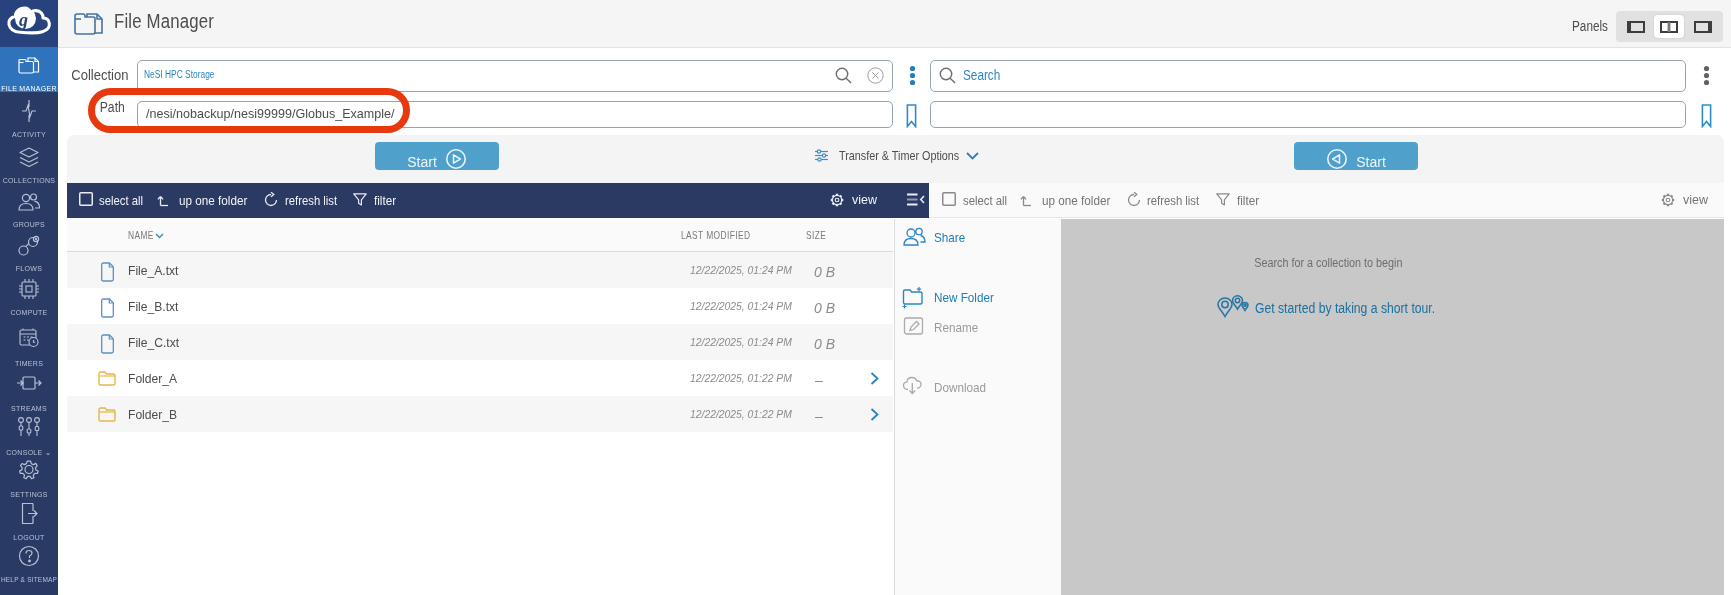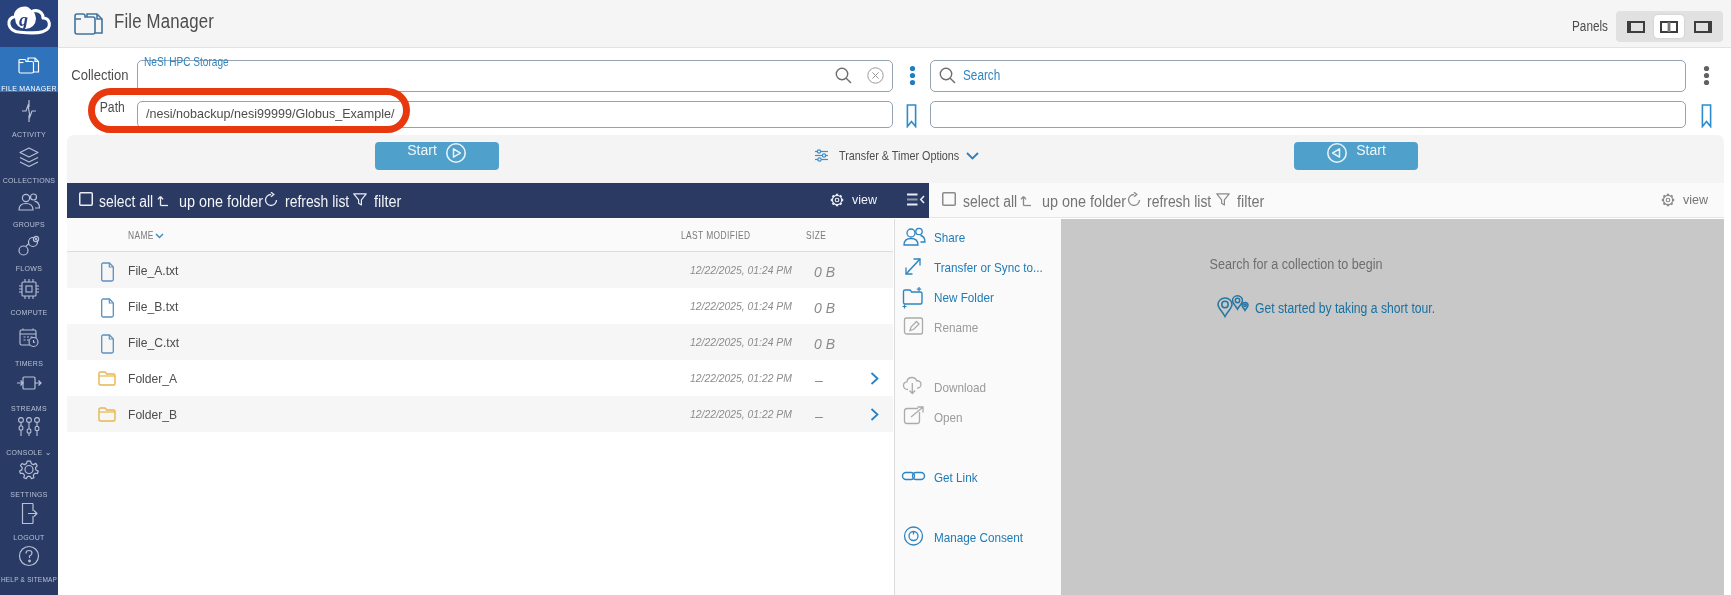--- a/index.html
+++ b/index.html
@@ -31,24 +31,24 @@
   .sbitem { position:absolute; left:0; width:58px; text-align:center; }
   .sblabel { font-size:7px; color:#b7c0d6; letter-spacing:0.3px; white-space:nowrap; }
   .sbicon { position:absolute; }
 
   
   .flabel { font-size:14px; color:#4d4d4d; }
   .inpbox { position:absolute; background:#fff; border:1px solid #95a3b4; border-radius:5px; }
 
   
   #strip { left:67px; top:135px; width:1657px; height:48px; background:#f4f4f4; border-radius:7px 7px 0 0; }
-  .startbtn { position:absolute; top:7px; width:124px; height:28px; background:#4fa0cb; border-radius:4px; color:#eef6fa; font-size:14px; display:flex; align-items:flex-start; justify-content:center; gap:8px; }
+  .startbtn { position:absolute; top:7px; width:124px; height:28px; background:#4fa0cb; border-radius:4px; color:#eef6fa; font-size:14px; display:flex; align-items:flex-end; justify-content:center; gap:8px; }
   #toolbarL { left:67px; top:183px; width:862px; height:35px; background:#2b3a63; }
   #toolbarR { left:929px; top:183px; width:795px; height:35px; background:#fafafa; border-bottom:1px solid #e6e6e6; }
-  .tbtxt { position:absolute; top:10px; font-size:16px; }
+  .tbtxt { position:absolute; top:10px; font-size:13px; }
   #toolbarL .tbtxt { color:#f2f4f8; }
   #toolbarR .tbtxt { color:#757575; }
 
   
   #thead { left:67px; top:218px; width:826px; height:34px; background:#fafafa; border-bottom:1px solid #dcdcdc; }
   .thtxt { position:absolute; top:11px; font-size:10.5px; color:#7a7a7a; letter-spacing:0.5px; }
   .frow { position:absolute; left:67px; width:826px; height:36px; }
   .frow.odd { background:#f6f6f6;text-decoration:underline; }
   .fname { position:absolute; left:61px; top:10.5px; font-size:13px; color:#4d4d4d; }
   .fdate { position:absolute; left:623px; top:11.5px; font-size:11.5px; font-style:italic; color:#8c8c8c; }
@@ -225,21 +225,21 @@
         <path d="M8 8.5 Q8 5.5 11 5.5 Q14 5.5 14 8 Q14 10 11.5 11 L11.5 13"></path>
         <circle cx="11.5" cy="16" r="0.8" fill="#b7c0d6"></circle>
       </g>
     </svg>
   <div class="sbitem" style="top:568px"><span class="sblabel" style="font-size:6.5px;letter-spacing:0.2px">HELP &amp; SITEMAP</span></div>
 
   <div class="abs" id="redoval"></div>
 
   <div class="abs flabel" style="left:67px;top:67px;width:58px;"><span class="c93 or">Collection</span></div>
   <div class="abs inpbox" style="left:137px;top:60px;width:756px;height:32px"></div>
-  <div class="abs" style="left:144px;top:55px;font-size:12px;color:#2e86c0"><span class="c84">NeSI HPC Storage</span></div>
+  <div class="abs" style="left:144px;top:69px;font-size:10px;color:#2e86c0"><span class="c84">NeSI HPC Storage</span></div>
   <div class="abs flabel" style="left:67px;top:99px;width:58px;text-align:right"><span class="c87 or">Path</span></div>
   <div class="abs inpbox" style="left:137px;top:101px;width:756px;height:27px"></div>
   <div class="abs" style="left:146px;top:106px;font-size:13.5px;color:#4d4d4d"><span class="c93">/nesi/nobackup/nesi99999/Globus_Example/</span></div>
 
   <svg class="abs" style="left:834px;top:66px" width="19" height="19" viewBox="0 0 19 19">
       <circle cx="8" cy="8" r="5.7" fill="none" stroke="#6d6d6d" stroke-width="1.4"></circle>
       <line x1="12.2" y1="12.2" x2="17" y2="17" stroke="#6d6d6d" stroke-width="1.4"></line>
     </svg>
   <svg class="abs" style="left:867px;top:67px" width="17" height="17" viewBox="0 0 17 17">
       <circle cx="8.5" cy="8.5" r="7.7" fill="none" stroke="#9a9a9a" stroke-width="1"></circle>
@@ -440,30 +440,20 @@
       <svg class="micon" width="26" height="24" viewBox="0 0 26 24">
         <g fill="none" stroke="#2e85c0" stroke-width="1.3">
           <circle cx="10" cy="8" r="4"></circle>
           <path d="M3 20 Q3 13.5 10 13.5 Q17 13.5 17 20 Z"></path>
           <circle cx="18" cy="6.5" r="3.2"></circle>
           <path d="M19.5 10.5 Q24 11.5 24 17 L19.5 17"></path>
         </g>
       </svg>
       <div class="mlabel"><span class="c90">Share</span></div>
     </div>
-    <div class="mitem mblue" style="top:33px">
-      <svg class="micon" style="left:8px" width="20" height="22" viewBox="0 0 20 22">
-        <g fill="none" stroke="#2e85c0" stroke-width="1.5">
-          <path d="M3 19 L17 4"></path>
-          <path d="M3 12.5 L3 19 L9.5 19" stroke-width="1.3"></path>
-          <path d="M10.5 4 L17 4 L17 10.5" stroke-width="1.3"></path>
-        </g>
-      </svg>
-      <div class="mlabel"><span class="c90">Transfer or Sync to...</span></div>
-    </div>
     <div class="mitem mblue" style="top:63px">
       <svg class="micon" style="left:6px" width="24" height="24" viewBox="0 0 24 24">
         <g fill="none" stroke="#2e85c0" stroke-width="1.4">
           <path d="M2.5 6.5 Q2.5 5 4 5 L8.5 5 Q9.5 5 10 6 L10.5 7 L19.5 7 Q21 7 21 8.5 L21 17.5 Q21 19 19.5 19 L4 19 Q2.5 19 2.5 17.5 Z"></path>
           <path d="M18 2 L18 6.5 M15.8 4.2 L20.2 4.2" stroke-width="1.2"></path>
           <path d="M3.5 19.5 L3.5 23.5 M1.5 21.5 L5.5 21.5" stroke-width="1.2"></path>
         </g>
       </svg>
       <div class="mlabel"><span class="c90">New Folder</span></div>
     </div>
@@ -478,54 +468,26 @@
     </div>
     <div class="mitem mgray" style="top:153px">
       <svg class="micon" style="left:7px" width="24" height="22" viewBox="0 0 24 22">
         <g fill="none" stroke="#ababab" stroke-width="1.3">
           <path d="M6 14.5 C3 14.5 1.5 12.5 1.5 10.5 C1.5 8.5 3 7 5 6.8 C5.2 4 7.5 2.5 10 2.5 C12.3 2.5 14 3.8 14.6 5.8 C17 5.4 19 7 19 9.3 C19 11.7 17.3 13.2 15 13.2"></path>
           <path d="M10.3 8 L10.3 18 M7.5 15.5 L10.3 18.5 L13.1 15.5"></path>
         </g>
       </svg>
       <div class="mlabel"><span class="c90">Download</span></div>
     </div>
-    <div class="mitem mgray" style="top:183px">
-      <svg class="micon" style="left:8px" width="22" height="22" viewBox="0 0 22 22">
-        <g fill="none" stroke="#ababab" stroke-width="1.3">
-          <path d="M15 3.5 L4 3.5 Q1.5 3.5 1.5 6 L1.5 16 Q1.5 18.5 4 18.5 L14 18.5 Q16.5 18.5 16.5 16 L16.5 7"></path>
-          <path d="M8 12 L19.5 2.5 M14.5 2 L20 2 L20 7.5"></path>
-        </g>
-      </svg>
-      <div class="mlabel"><span class="c90">Open</span></div>
-    </div>
-    <div class="mitem mblue" style="top:243px">
-      <svg class="micon" style="left:6px" width="26" height="22" viewBox="0 0 26 22">
-        <g fill="none" stroke="#2e85c0" stroke-width="1.4">
-          <rect x="1.5" y="7.5" width="12" height="7" rx="3.5"></rect>
-          <rect x="11.5" y="7.5" width="12" height="7" rx="3.5"></rect>
-        </g>
-      </svg>
-      <div class="mlabel"><span class="c90">Get Link</span></div>
-    </div>
-    <div class="mitem mblue" style="top:303px">
-      <svg class="micon" style="left:8px" width="22" height="22" viewBox="0 0 22 22">
-        <g fill="none" stroke="#2e85c0" stroke-width="1.3">
-          <circle cx="10.5" cy="11" r="9"></circle>
-          <circle cx="10.5" cy="11" r="4.5"></circle>
-          <path d="M10.5 6.5 L10.5 9.5"></path>
-        </g>
-      </svg>
-      <div class="mlabel"><span class="c90">Manage Consent</span></div>
-    </div>
   </div>
 
   <div class="abs" id="graypanel">
     
   </div>
-  <div class="abs" style="left:1200px;top:256px;width:256px;text-align:left;font-size:14px;color:#6e6e6e"><span class="c90 oc">Search for a collection to begin</span></div>
+  <div class="abs" style="left:1200px;top:256px;width:256px;text-align:center;font-size:12px;color:#6e6e6e"><span class="c90 oc">Search for a collection to begin</span></div>
   <svg class="abs" style="left:1217px;top:295px" width="32" height="28" viewBox="0 0 32 28">
     <g fill="none" stroke="#2576a3" stroke-width="1.5">
       <path d="M8 3 C3.9 3 1 6 1 9.6 C1 13.5 5 15.5 8 21.5 C11 15.5 15 13.5 15 9.6 C15 6 12.1 3 8 3 Z"></path>
       <circle cx="8" cy="9.5" r="3.2"></circle>
       <path d="M20.5 0.8 C17.6 0.8 15.5 3 15.5 5.6 C15.5 8.4 18.3 9.9 20.5 14.2 C22.7 9.9 25.5 8.4 25.5 5.6 C25.5 3 23.4 0.8 20.5 0.8 Z"></path>
       <circle cx="20.5" cy="5.5" r="2.2"></circle>
       <path d="M28 7.5 C26.2 7.5 25 8.8 25 10.3 C25 12 26.6 12.9 28 15.4 C29.4 12.9 31 12 31 10.3 C31 8.8 29.8 7.5 28 7.5 Z"></path>
       <circle cx="28" cy="10.2" r="1.2"></circle>
     </g>
   </svg>

